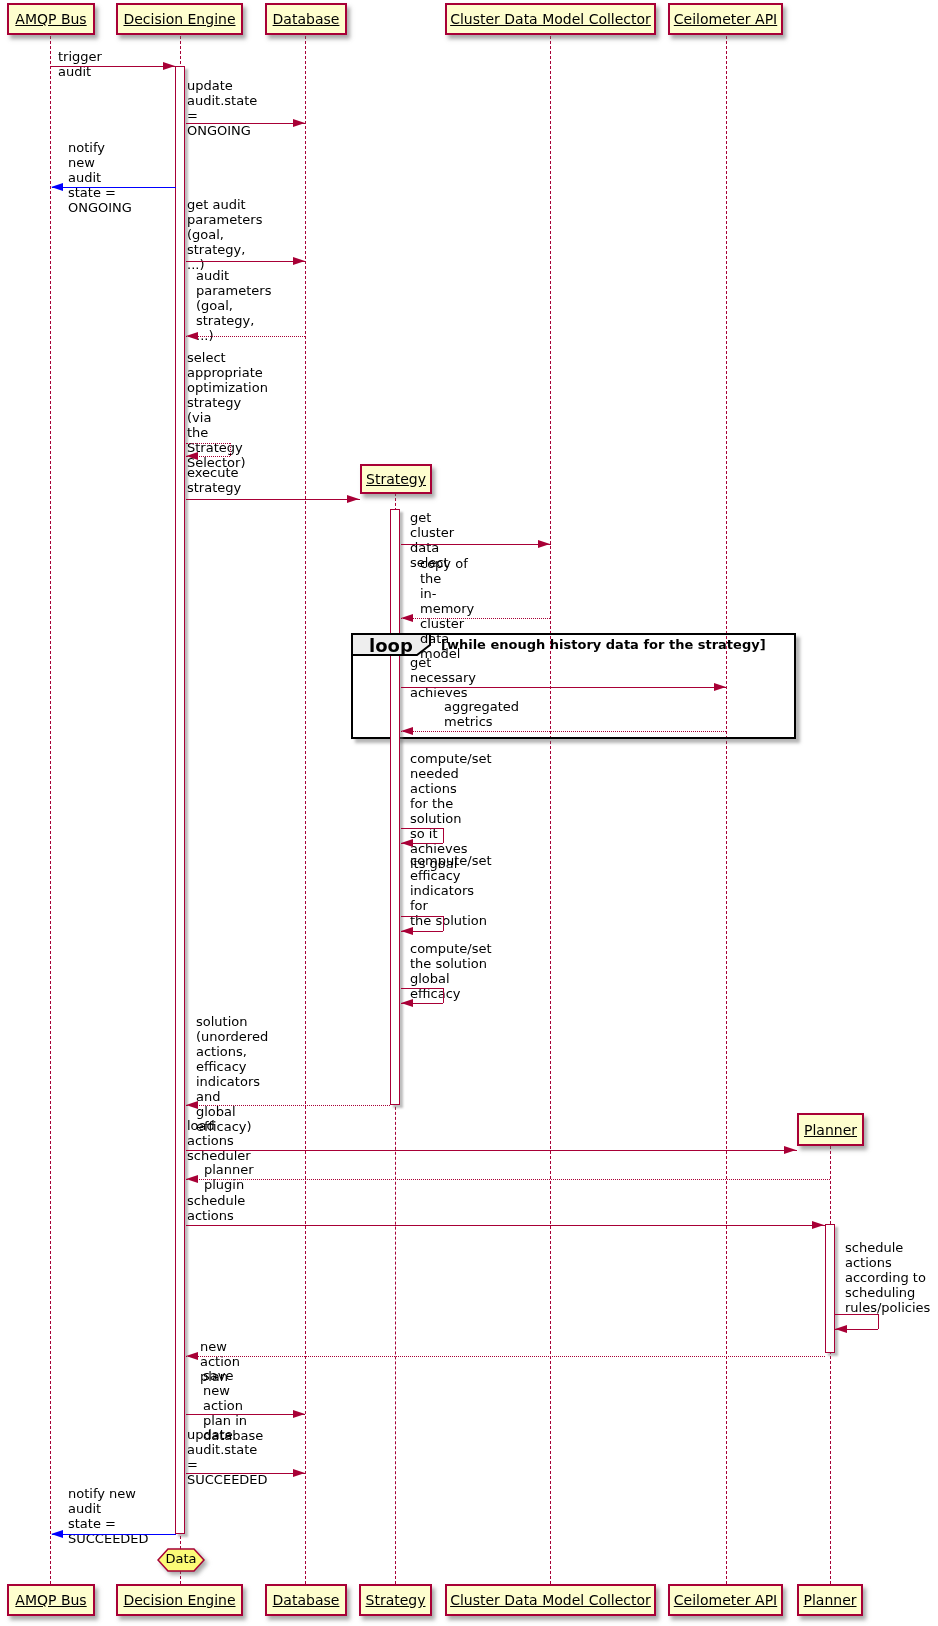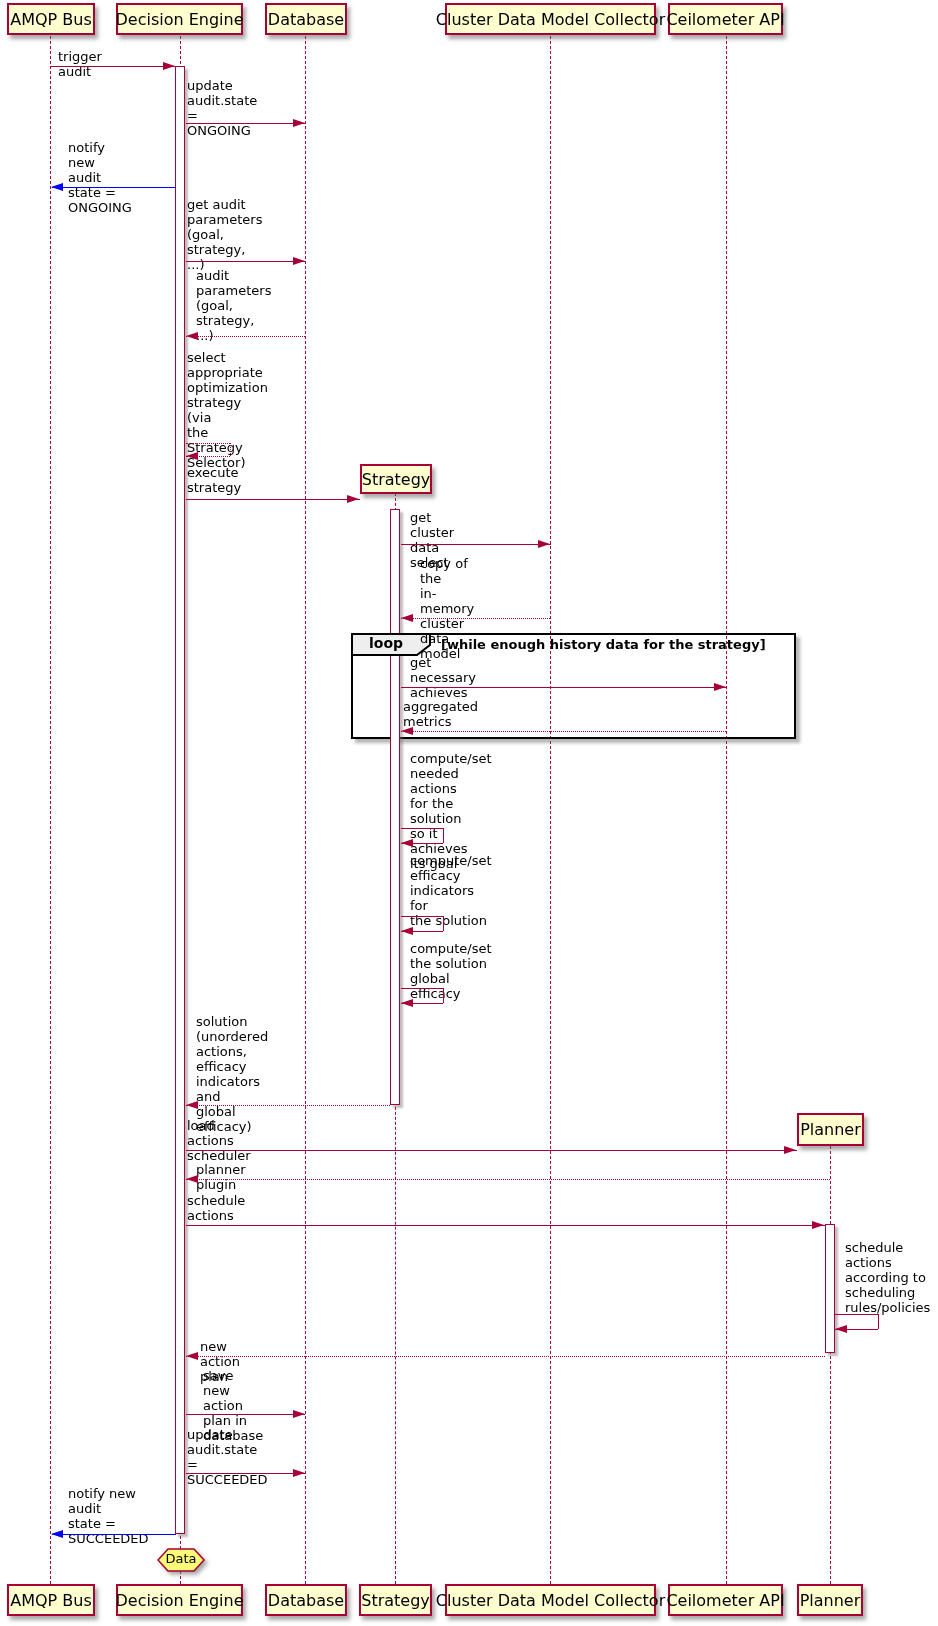--- a/index.html
+++ b/index.html
@@ -6,22 +6,22 @@
   #diagram {
     position:relative; width:938px; height:1626px; background:#ffffff;
     font-family:"DejaVu Sans", sans-serif; color:#000; overflow:hidden;
   }
   .lifeline { position:absolute; width:0; border-left:1px dashed var(--participant-border,#A80036); }
   .pbox {
     position:absolute; box-sizing:border-box;
     background:var(--participant-fill,#FEFECE);
     border:2px solid var(--participant-border,#A80036);
     display:flex; align-items:center; justify-content:center;
-    font-size:16px; box-shadow:3px 4px 4px rgba(100,100,100,.55);
-    z-index:5; white-space:nowrap;
+    font-size:14px; box-shadow:3px 4px 4px rgba(100,100,100,.55);
+    z-index:5; white-space:nowrap;text-decoration:underline;
   }
   .act {
     position:absolute; width:10px; box-sizing:border-box; background:#ffffff;
     border:1.5px solid var(--participant-border,#A80036);
     box-shadow:3px 3px 2px rgba(110,110,110,.45); z-index:3;
   }
   .msg { position:absolute; left:0; top:0; z-index:4; }
   .mlabel { position:absolute; font-size:13px; line-height:15px; white-space:pre-line; z-index:4; }
   .line { position:absolute; height:0; z-index:4; }
   .line.solid  { border-top:1.5px solid var(--arrow,#A80036); }
@@ -32,21 +32,21 @@
   .vseg.dotted { border-left:1.5px dotted var(--arrow,#A80036); }
   .head-r, .head-l { position:absolute; width:0; height:0; z-index:4;
     border-top:4px solid transparent; border-bottom:4px solid transparent; }
   .head-r { border-left:12px solid var(--arrow,#A80036); }
   .head-l { border-right:12px solid var(--arrow,#A80036); }
   .head-l.blue { border-right-color:var(--notify-arrow,#0000FF); }
   .loop-frame { position:absolute; box-sizing:border-box; border:2px solid var(--loop-border,#000);
     box-shadow:4px 4px 3px rgba(110,110,110,.5); z-index:2; }
   .loop-header-svg { position:absolute; z-index:4; }
   .loop-header-svg path { fill:var(--loop-header-fill,#EEEEEE); stroke:var(--loop-border,#000); stroke-width:2; }
-  .loop-title { position:absolute; font-weight:bold; font-size:14px; z-index:5; }
+  .loop-title { position:absolute; font-weight:bold; font-size:18px; z-index:5; }
   .loop-cond  { position:absolute; font-weight:bold; font-size:13px; z-index:4; }
   .hex-wrap { position:absolute; z-index:6; filter:drop-shadow(3px 3px 2px rgba(110,110,110,.6)); }
   .hex-wrap polygon { fill:var(--hexagon-fill,#FBFB77); stroke:var(--participant-border,#A80036); stroke-width:1.5; }
   .hex-label { position:absolute; width:100%; text-align:center; top:3px; font-size:13px; z-index:7; }
 </style>
 </head>
 <body>
 
 <div id="diagram">
 
@@ -146,21 +146,21 @@
   </div>
 
   <div class="msg">
     <div class="mlabel" style="left:410px;top:655px">get necessary
 achieves</div>
     <div class="line solid" style="left:401px;top:687px;width:326px"></div>
     <div class="head-r" style="left:714px;top:683px"></div>
   </div>
 
   <div class="msg">
-    <div class="mlabel" style="left:403px;top:699px">aggregated
+    <div class="mlabel" style="left:444px;top:699px">aggregated
 metrics</div>
     <div class="line dotted" style="left:401px;top:731px;width:325px"></div>
     <div class="head-l" style="left:401px;top:727px"></div>
   </div>
 
   <div class="msg">
     <div class="mlabel" style="left:410px;top:751px">compute/set
 needed actions
 for the solution
 so it achieves
@@ -204,21 +204,21 @@
   </div>
 
   <div class="msg">
     <div class="mlabel" style="left:187px;top:1118px">load actions
 scheduler</div>
     <div class="line solid" style="left:186px;top:1150px;width:611px"></div>
     <div class="head-r" style="left:784px;top:1146px"></div>
   </div>
 
   <div class="msg">
-    <div class="mlabel" style="left:196px;top:1162px">planner plugin</div>
+    <div class="mlabel" style="left:204px;top:1162px">planner plugin</div>
     <div class="line dotted" style="left:186px;top:1179px;width:644px"></div>
     <div class="head-l" style="left:186px;top:1175px"></div>
   </div>
 
   <div class="msg">
     <div class="mlabel" style="left:187px;top:1193px">schedule
 actions</div>
     <div class="line solid" style="left:186px;top:1225px;width:639px"></div>
     <div class="head-r" style="left:812px;top:1221px"></div>
   </div>

